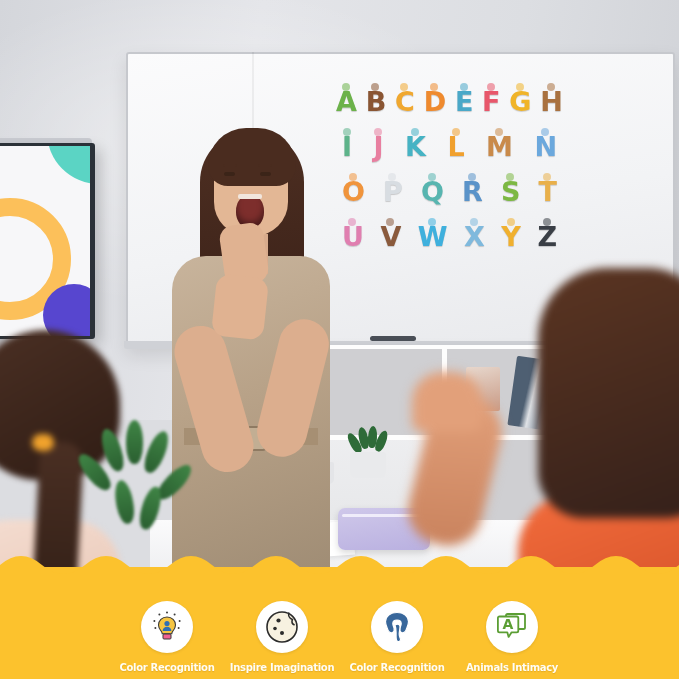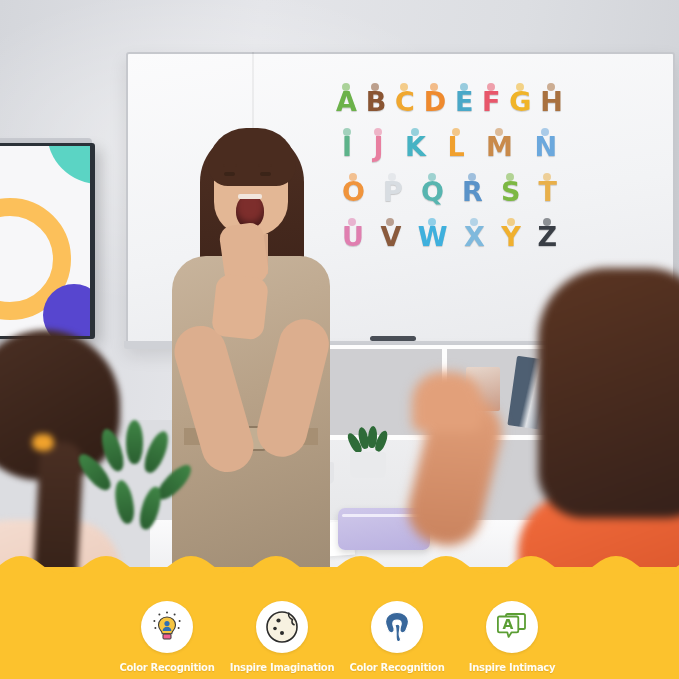--- a/index.html
+++ b/index.html
@@ -345,18 +345,18 @@
       </div>
 
       <div class="feature">
         <div class="f-circle">
           <svg width="34" height="34" viewBox="0 0 34 34">
             <rect x="11" y="4" width="19" height="15" rx="1.6" fill="none" stroke="#5b9e34" stroke-width="1.8"></rect>
             <path d="M4.5 6.5h17.2c.9 0 1.6.7 1.6 1.6v12.6c0 .9-.7 1.6-1.6 1.6h-5.1l-3 4.6-1.3-4.6H4.5c-.9 0-1.6-.7-1.6-1.6V8.1c0-.9.7-1.6 1.6-1.6z" fill="#fff" stroke="#5b9e34" stroke-width="1.8" stroke-linejoin="round"></path>
             <text x="13" y="19" font-family="DejaVu Sans, sans-serif" font-size="14" font-weight="bold" fill="#5b9e34" text-anchor="middle">A</text>
           </svg>
         </div>
-        <div class="f-label">Inspire Intimacy</div>
+        <div class="f-label">Animals Intimacy</div>
       </div>
 
     </div>
   </div>
 </div>
 
 </body></html>

